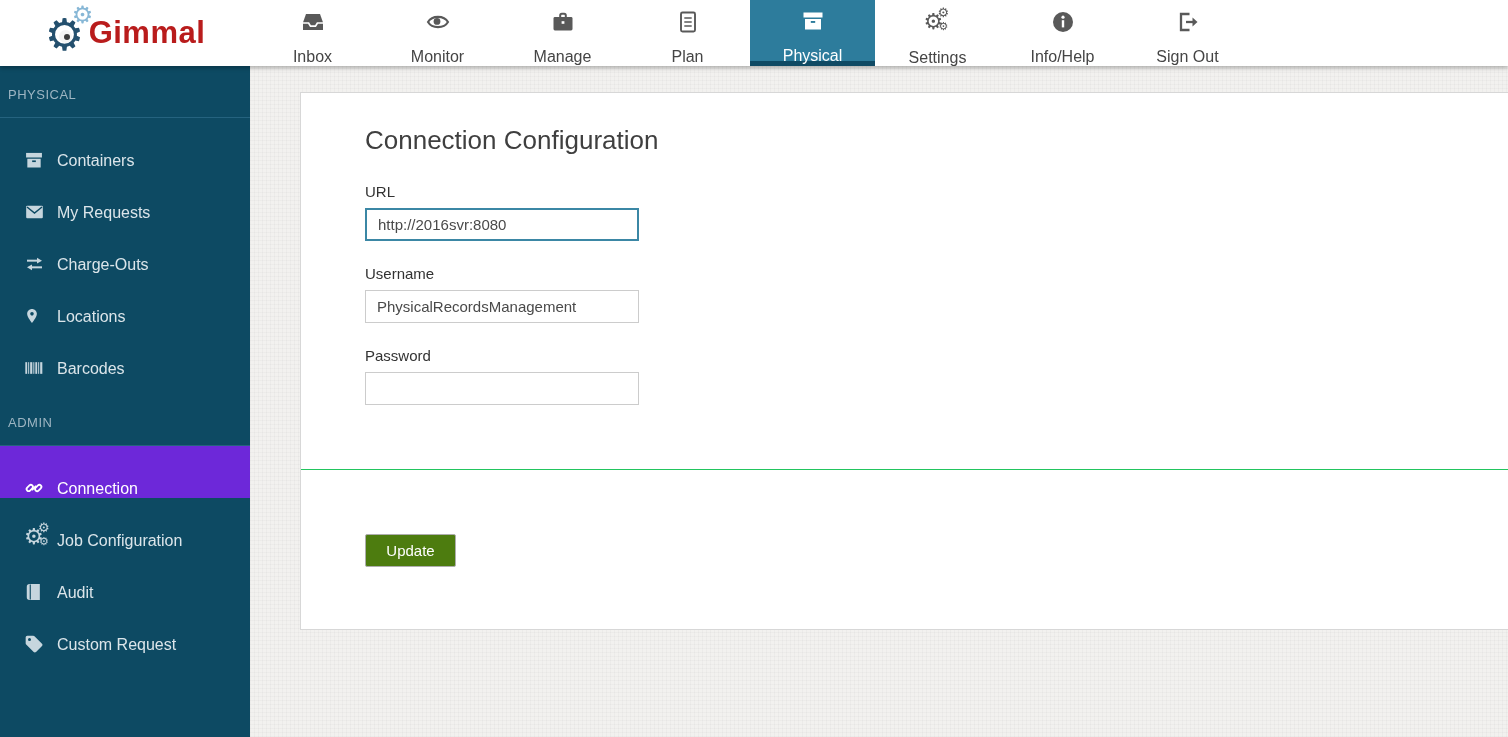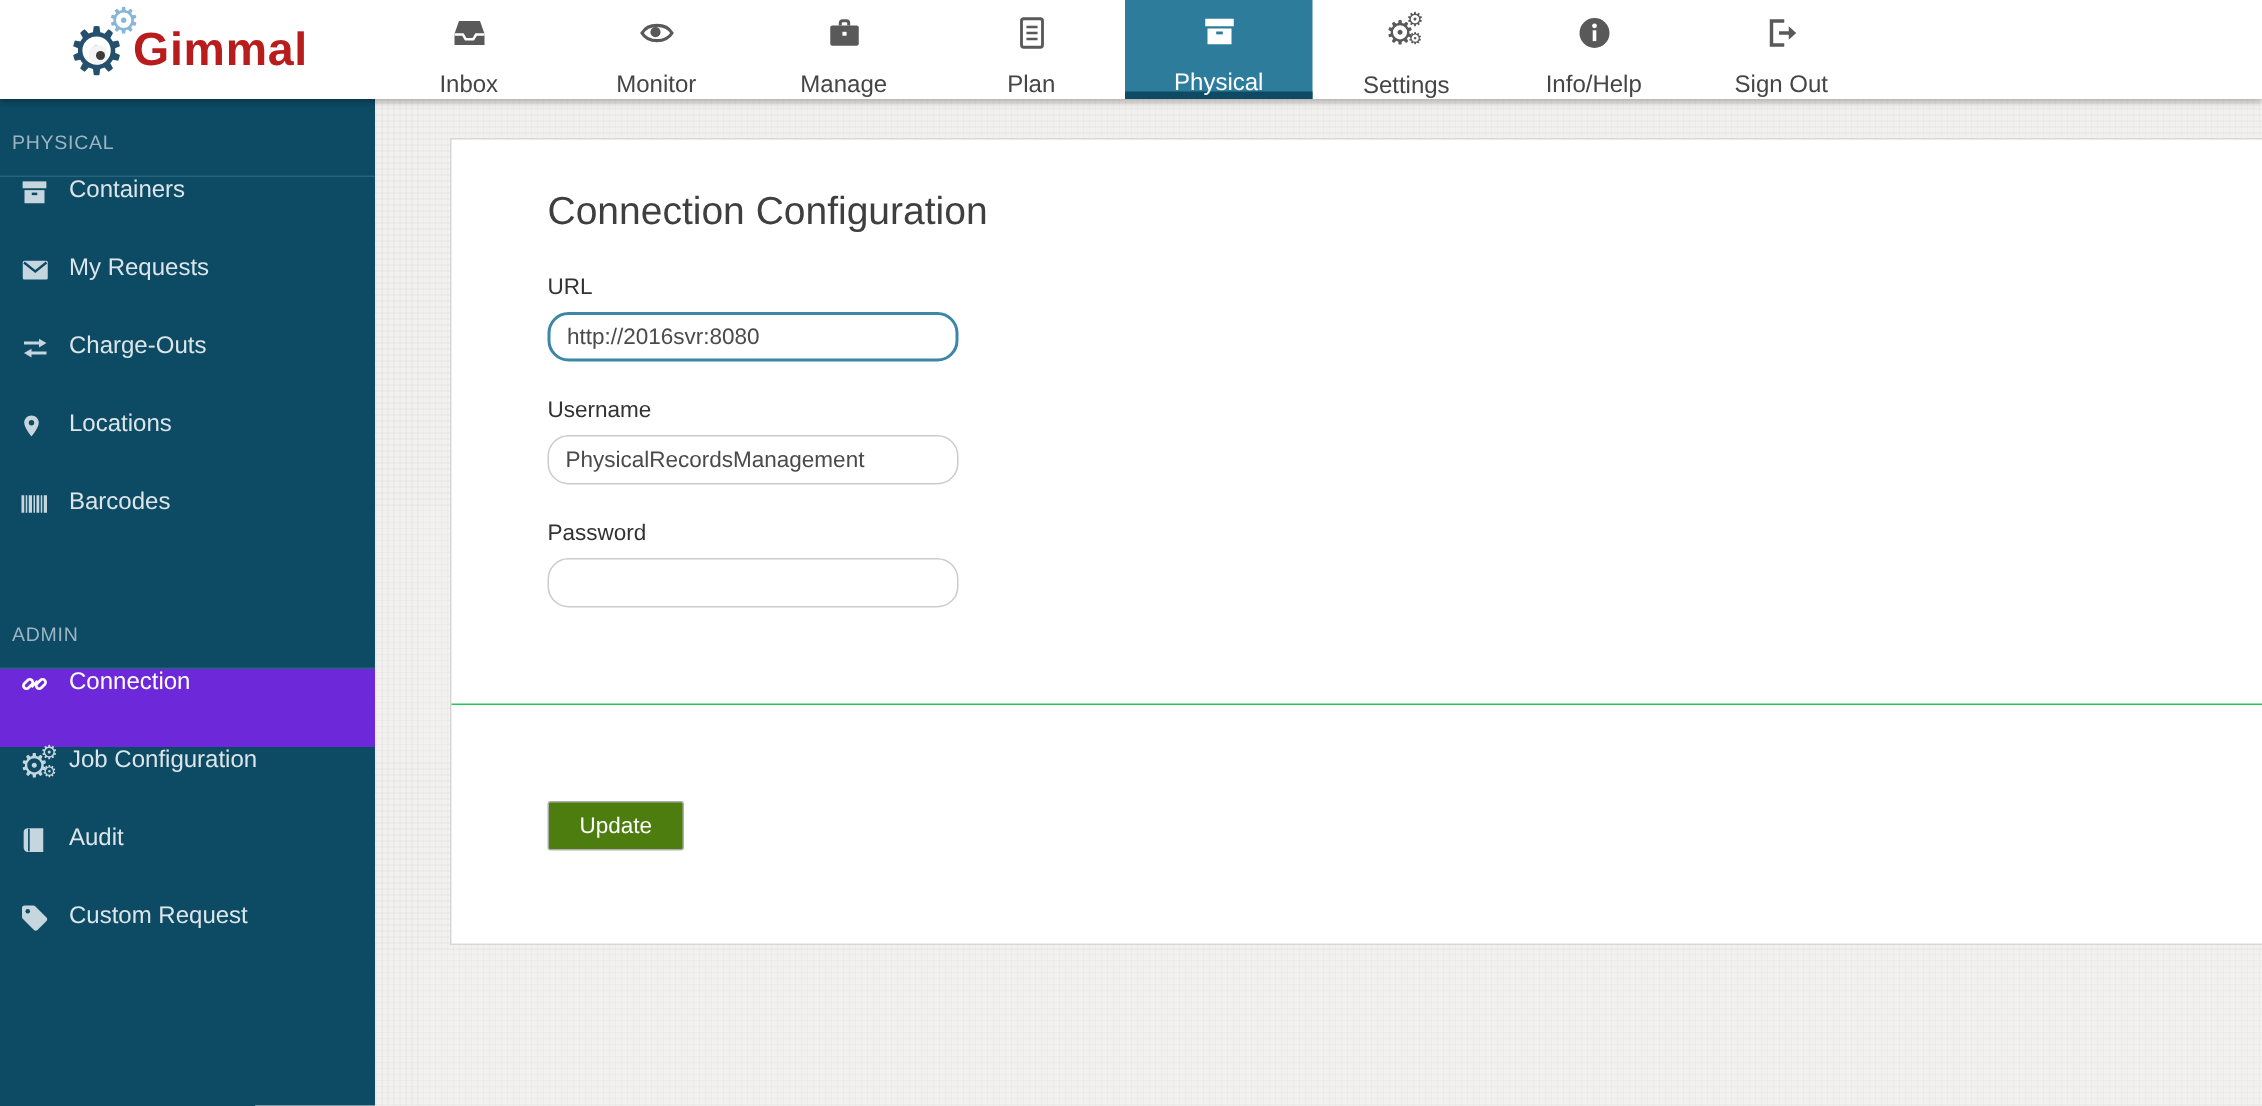--- a/index.html
+++ b/index.html
@@ -35,21 +35,21 @@
   .gear-glyph .g1 { position:absolute; left:0; top:2px; font-size:22px; line-height:22px; }
   .gear-glyph .g2 { position:absolute; left:14px; top:-3px; font-size:13px; line-height:13px; }
   .gear-glyph .g3 { position:absolute; left:15px; top:12px; font-size:11px; line-height:11px; }
 
   
   .sidebar { position:absolute; top:66px; left:0; width:250px; height:671px;
     background:#0d4a63; }
   .section-title { color:#9db5c2; font-size:13px; letter-spacing:.5px;
     padding:21px 0 15px 8px; border-bottom:1px solid #25637f; }
   .section-admin { margin-top:16px; }
-  .side-item { height:52px; display:flex; align-items:flex-start; padding-left:13px;
+  .side-item { height:52px; display:flex; align-items:flex-end; padding-left:24px;
     color:#dbe5ea; font-size:16px; cursor:pointer; }
   .side-item .sicon { width:24px; margin-right:9px; display:flex; align-items:center;
     color:#c6d6de; }
   .side-item.active { background:#6d28d9; color:#ffffff; }
   .side-item.active .sicon { color:#ffffff; }
   .icon-dash { fill:#0d4a63; }
   .nav-tab.active .icon-dash { fill:#2d7c9c; }
 
   
   .main { position:absolute; top:66px; left:250px; width:1258px; height:671px;
@@ -57,21 +57,21 @@
     background-image:
       repeating-linear-gradient(0deg, rgba(0,0,0,0.022) 0 1px, transparent 1px 4px),
       repeating-linear-gradient(90deg, rgba(0,0,0,0.022) 0 1px, transparent 1px 4px);
   }
   .card { margin:26px -2px 0 50px; background:#ffffff; border:1px solid #d7d7d7;
     height:538px; display:flex; flex-direction:column; }
   .card-body { height:377px; border-bottom:1px solid #22c55e; padding:32px 0 0 64px; }
   .page-title { font-size:26px; font-weight:400; color:#3f3f3f; margin-bottom:27px; }
   .form-group { margin-bottom:24px; }
   .form-label { font-size:15px; color:#323232; margin-bottom:8px; }
-  .form-input { width:274px; height:33px; border:1px solid #cccccc; border-radius:14px;
+  .form-input { width:274px; height:33px; border:1px solid #cccccc; border-radius:0;
     padding:4px 11px; font-size:15px; color:#4a4a4a;
     font-family:"Liberation Sans", sans-serif; background:#fff; outline:none; }
   .form-input.focused { border:2px solid #3b87a5; }
   .card-footer { flex:1; padding:64px 0 0 64px; }
   .btn-update { width:91px; height:33px; background:#4d7c0f; color:#ffffff;
     border:1px solid #aeaeae; border-radius:2px; font-size:15px; cursor:pointer;
     font-family:"Liberation Sans", sans-serif; }
   svg { display:block; }
 </style>
 </head>

